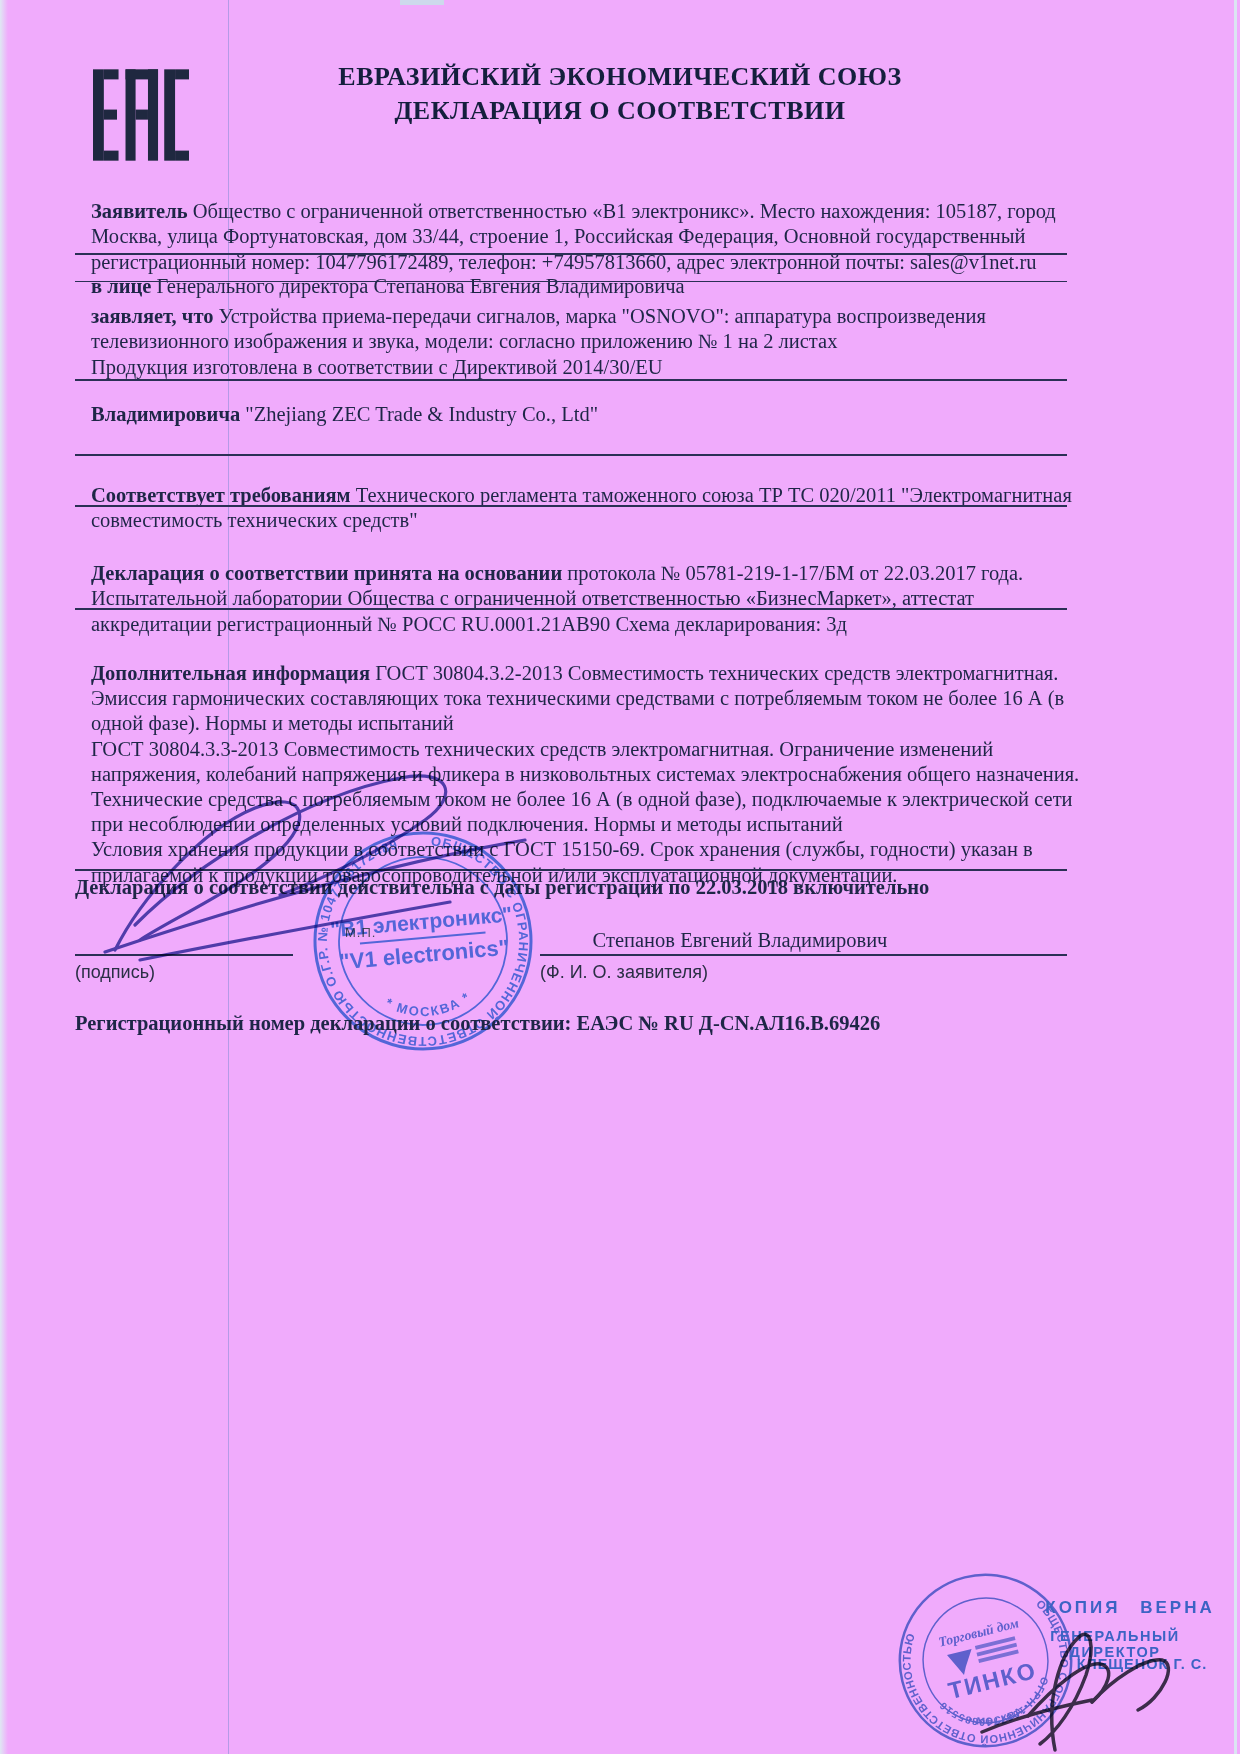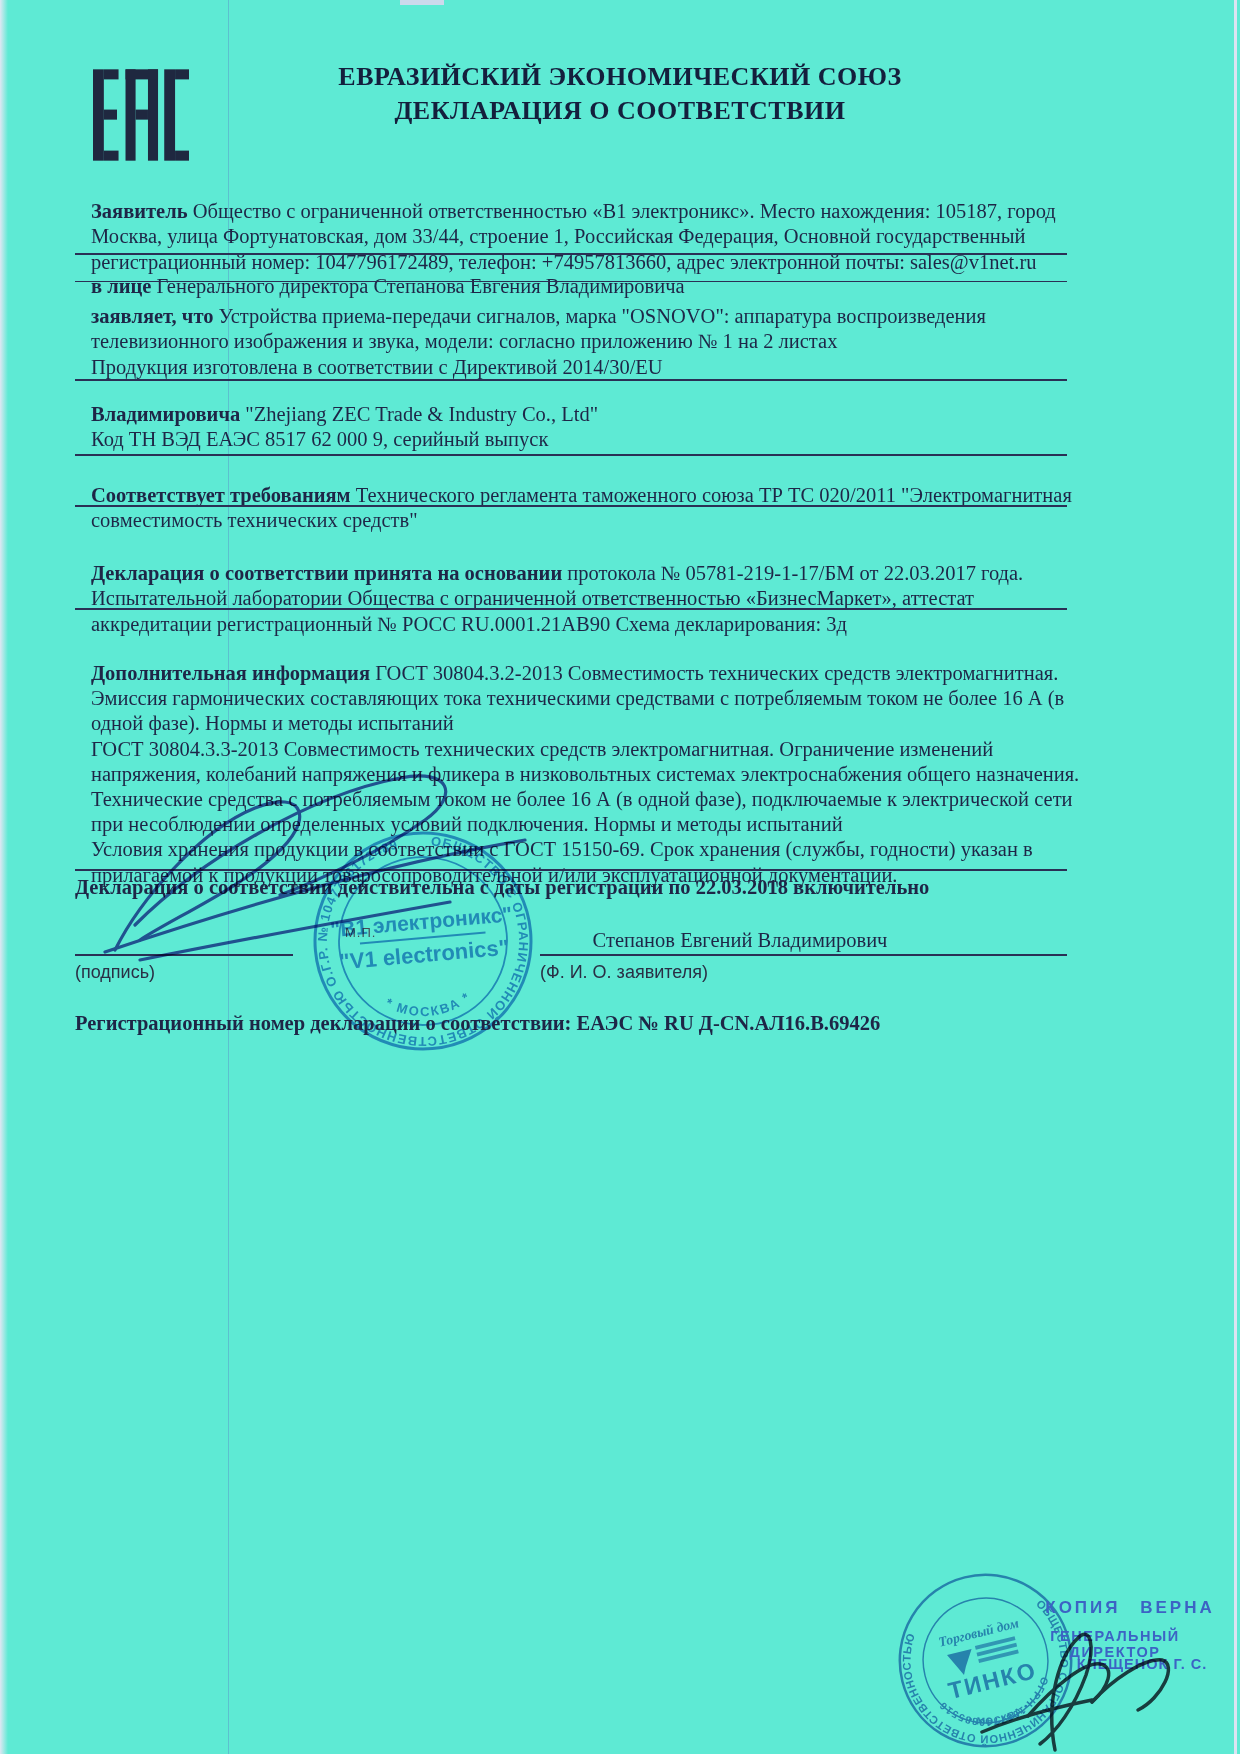--- a/index.html
+++ b/index.html
@@ -1,18 +1,18 @@
 <!DOCTYPE html>
 <html><head>
 <meta charset="utf-8">
 <style>
   html,body{margin:0;padding:0;}
   body{width:1240px;height:1754px;position:relative;background:#ffffff;
        font-family:"Liberation Serif",serif;color:#1e2647;overflow:hidden;}
-  .page{position:absolute;inset:0;background:#5eead4;}
+  .page{position:absolute;inset:0;background:#f0abfc;}
   .edge-left{position:absolute;left:0;top:0;width:8px;height:1754px;
              background:linear-gradient(90deg,#dfe7f3,rgba(255,255,255,0));}
   .fold-line{position:absolute;left:228px;top:0;width:1px;height:1754px;background:rgba(90,130,200,.40);}
   .edge-right{position:absolute;left:1234px;top:0;width:3px;height:1754px;background:#dbe4f2;}
   .top-artifact{position:absolute;left:400px;top:0;width:44px;height:5px;background:#cdd9ec;}
 
   .eac{position:absolute;left:93px;top:55px;}
   .title{position:absolute;left:0;top:60px;width:1240px;text-align:center;
          font-weight:bold;font-size:26px;line-height:34px;color:#141f3d;letter-spacing:.5px;}
 
@@ -70,21 +70,21 @@
 
   <p class="sec" style="top:183px"><b>Заявитель</b> <span>Общество с ограниченной ответственностью «В1 электроникс». Место нахождения: 105187, город Москва, улица Фортунатовская, дом 33/44, строение 1, Российская Федерация, Основной государственный регистрационный номер: 1047796172489, телефон: +74957813660, адрес электронной почты: sales@v1net.ru</span></p>
   <div class="rule" style="top:253px"></div>
 
   <p class="sec" style="top:258px"><b>в лице</b> <span>Генерального директора Степанова Евгения Владимировича</span></p>
   <div class="rule thin" style="top:281px"></div>
 
   <p class="sec" style="top:288px"><b>заявляет, что</b> <span>Устройства приема-передачи сигналов, марка "OSNOVO": аппаратура воспроизведения телевизионного изображения и звука, модели: согласно приложению № 1 на 2 листах</span><span class="blk">Продукция изготовлена в соответствии с Директивой 2014/30/EU</span></p>
   <div class="rule thick" style="top:379px"></div>
 
-  <p class="sec" style="top:386px"><b>Владимировича</b> <span>"Zhejiang ZEC Trade &amp; Industry Co., Ltd"</span><span class="blk">Код ТН ВЭД ЕАЭС 8517 62 000 9, серийный выпуск</span></p>
+  <p class="sec" style="top:386px"><b>Владимировича</b> <span>"Zhejiang ZEC Trade &amp; Industry Co., Ltd"</span></p>
   <div class="rule" style="top:454px"></div>
 
   <p class="sec" style="top:467px"><b>Соответствует требованиям</b> <span>Технического регламента таможенного союза ТР ТС 020/2011 "Электромагнитная совместимость технических средств"</span></p>
   <div class="rule" style="top:505px"></div>
 
   <p class="sec" style="top:545px"><b>Декларация о соответствии принята на основании</b> <span>протокола № 05781-219-1-17/БМ от 22.03.2017 года. Испытательной лаборатории Общества с ограниченной ответственностью «БизнесМаркет», аттестат аккредитации регистрационный № РОСС RU.0001.21АВ90 Схема декларирования: 3д</span></p>
   <div class="rule" style="top:608px"></div>
 
   <p class="sec" style="top:645px;line-height:25.2px"><b>Дополнительная информация</b> <span>ГОСТ 30804.3.2-2013 Совместимость технических средств электромагнитная. Эмиссия гармонических составляющих тока техническими средствами с потребляемым током не более 16 А (в одной фазе). Нормы и методы испытаний</span><span class="blk">ГОСТ 30804.3.3-2013 Совместимость технических средств электромагнитная. Ограничение изменений напряжения, колебаний напряжения и фликера в низковольтных системах электроснабжения общего назначения. Технические средства с потребляемым током не более 16 А (в одной фазе), подключаемые к электрической сети при несоблюдении определенных условий подключения. Нормы и методы испытаний</span><span class="blk">Условия хранения продукции в соответствии с ГОСТ 15150-69. Срок хранения (службы, годности) указан в прилагаемой к продукции товаросопроводительной и/или эксплуатационной документации.</span></p>
   <div class="rule" style="top:869px"></div>

